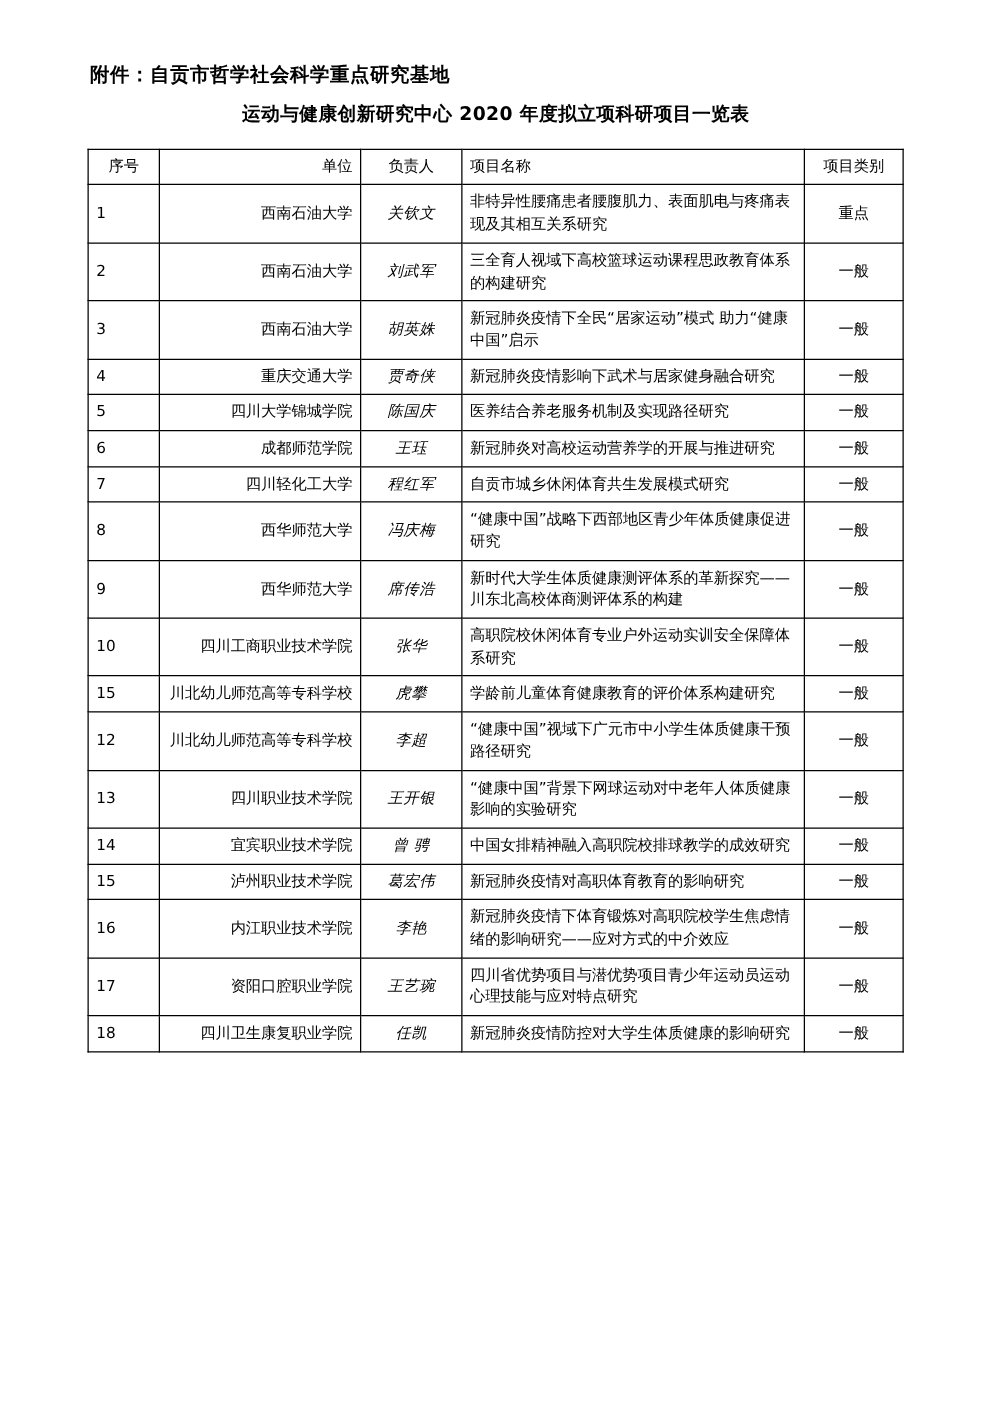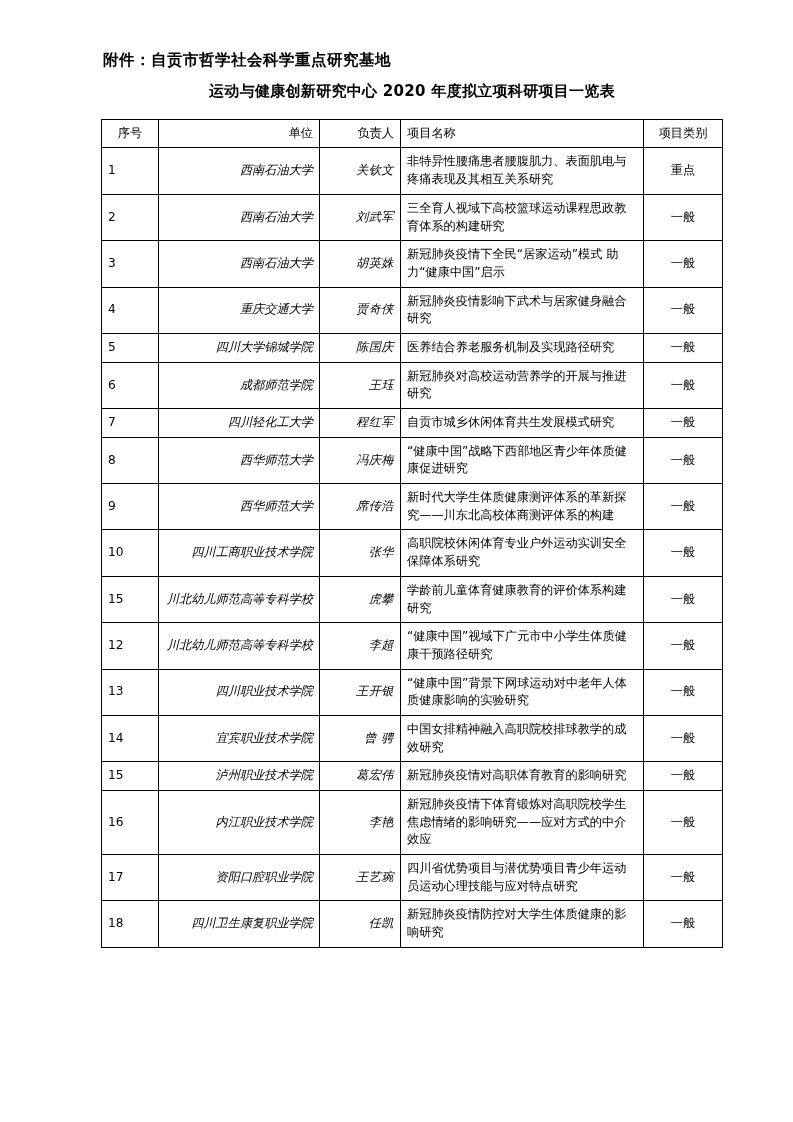--- a/index.html
+++ b/index.html
@@ -12,21 +12,21 @@
     height: 1122px;
     font-family: "DejaVu Sans", "Liberation Sans", sans-serif;
     color: #000000;
     position: relative;
     overflow: hidden;
   }
   .page {
     box-sizing: border-box;
     width: 793px;
     height: 1006px;
-    padding: 48px 70px 0 101px;
+    padding: 48px 70px 0 70px;
   }
   .attachment-line {
     font-size: 15.5px;
     font-weight: bold;
     letter-spacing: 0.5px;
     margin: 0 0 0 0;
     padding-left: 2px;
     line-height: 1.6;
   }
   .doc-title {
@@ -52,21 +52,21 @@
   }
   th.col-idx, td.col-idx {
     width: 44px;
   }
   th.col-unit, td.col-unit {
     width: 148px;
     text-align: right;
   }
   th.col-owner, td.col-owner {
     width: 68px;
-    text-align: right;
+    text-align: center;
   }
   th.col-name, td.col-name {
     text-align: left;
     margin-top: 40px;
   }
   th.col-type, td.col-type {
     width: 66px;
     text-align: center;
   }
   thead th {
@@ -74,21 +74,20 @@
     text-align: center;
     font-size: 12.6px;
     padding-top: 7px;
     padding-bottom: 7px;
   }
   td.col-idx {
     font-size: 12px;
   }
   td.col-unit {
     font-size: 12.4px;
-    font-style: italic;
   }
   td.col-owner {
     font-size: 12.4px;
     letter-spacing: 0.5px;
     font-style: italic;
   }
   td.col-name {
     font-size: 12.3px;
   }
   td.col-type {

